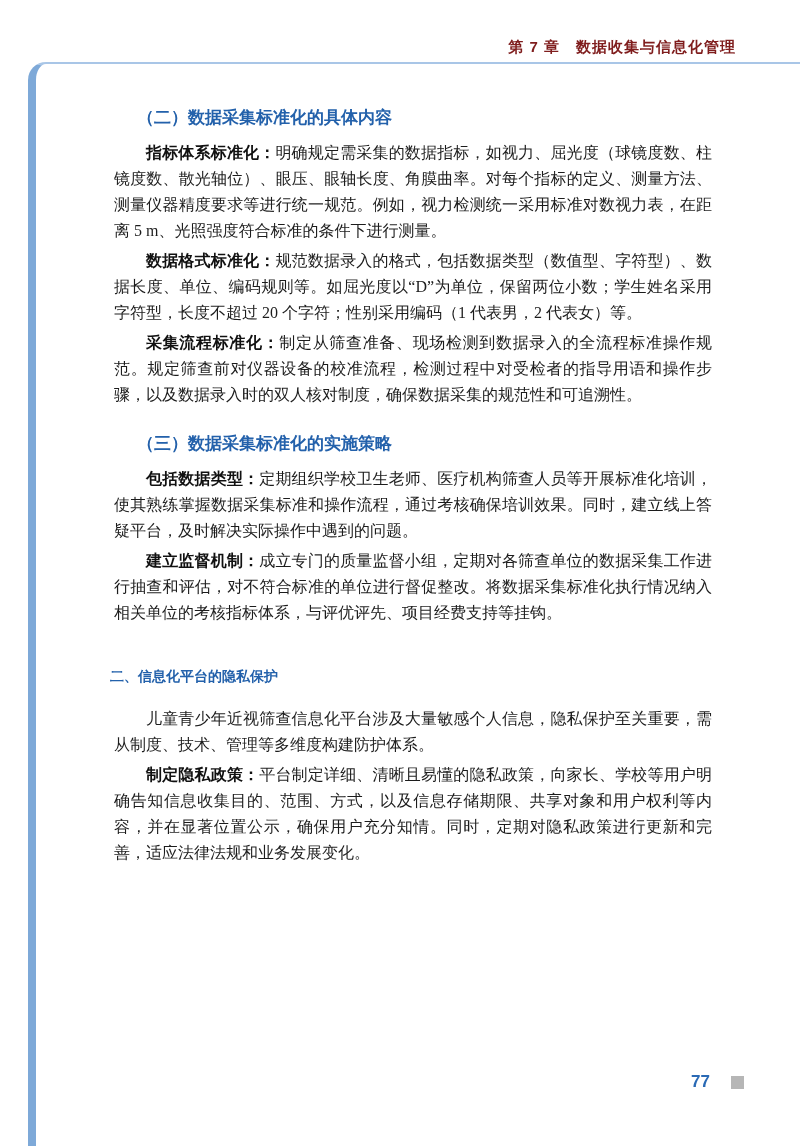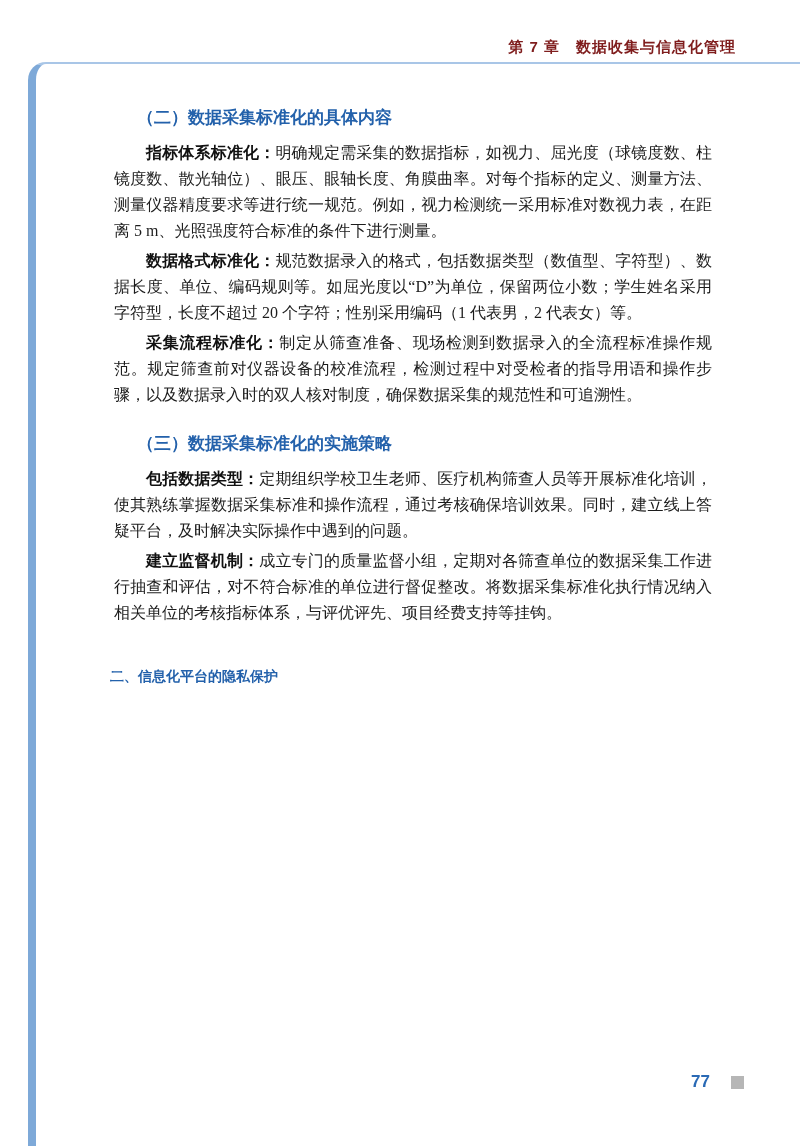--- a/index.html
+++ b/index.html
@@ -108,23 +108,25 @@
     <h3 class="sub-heading">（三）数据采集标准化的实施策略</h3>
 
 
     <p><span class="lead">包括数据类型：</span><span>定期组织学校卫生老师、医疗机构筛查人员等开展标准化培训，使其熟练掌握数据采集标准和操作流程，通过考核确保培训效果。同时，建立线上答疑平台，及时解决实际操作中遇到的问题。</span></p>
 
     <p><span class="lead">建立监督机制：</span><span>成立专门的质量监督小组，定期对各筛查单位的数据采集工作进行抽查和评估，对不符合标准的单位进行督促整改。将数据采集标准化执行情况纳入相关单位的考核指标体系，与评优评先、项目经费支持等挂钩。</span></p>
 
 
     <h2 class="part-heading">二、信息化平台的隐私保护</h2>
 
+    <p><span>儿童青少年近视筛查信息化平台涉及大量敏感个人信息，隐私保护至关重要，需从制度、技术、管理等多维度构建防护体系。</span></p>
 
 
 
+    <p><span class="lead">制定隐私政策：</span><span>平台制定详细、清晰且易懂的隐私政策，向家长、学校等用户明确告知信息收集目的、范围、方式，以及信息存储期限、共享对象和用户权利等内容，并在显著位置公示，确保用户充分知情。同时，定期对隐私政策进行更新和完善，适应法律法规和业务发展变化。</span></p>
 
   </main>
 
   <div class="page-footer">
     <span class="pagenum">77</span>
     <span class="page-marker"></span>
   </div>
 
 </div>
 

